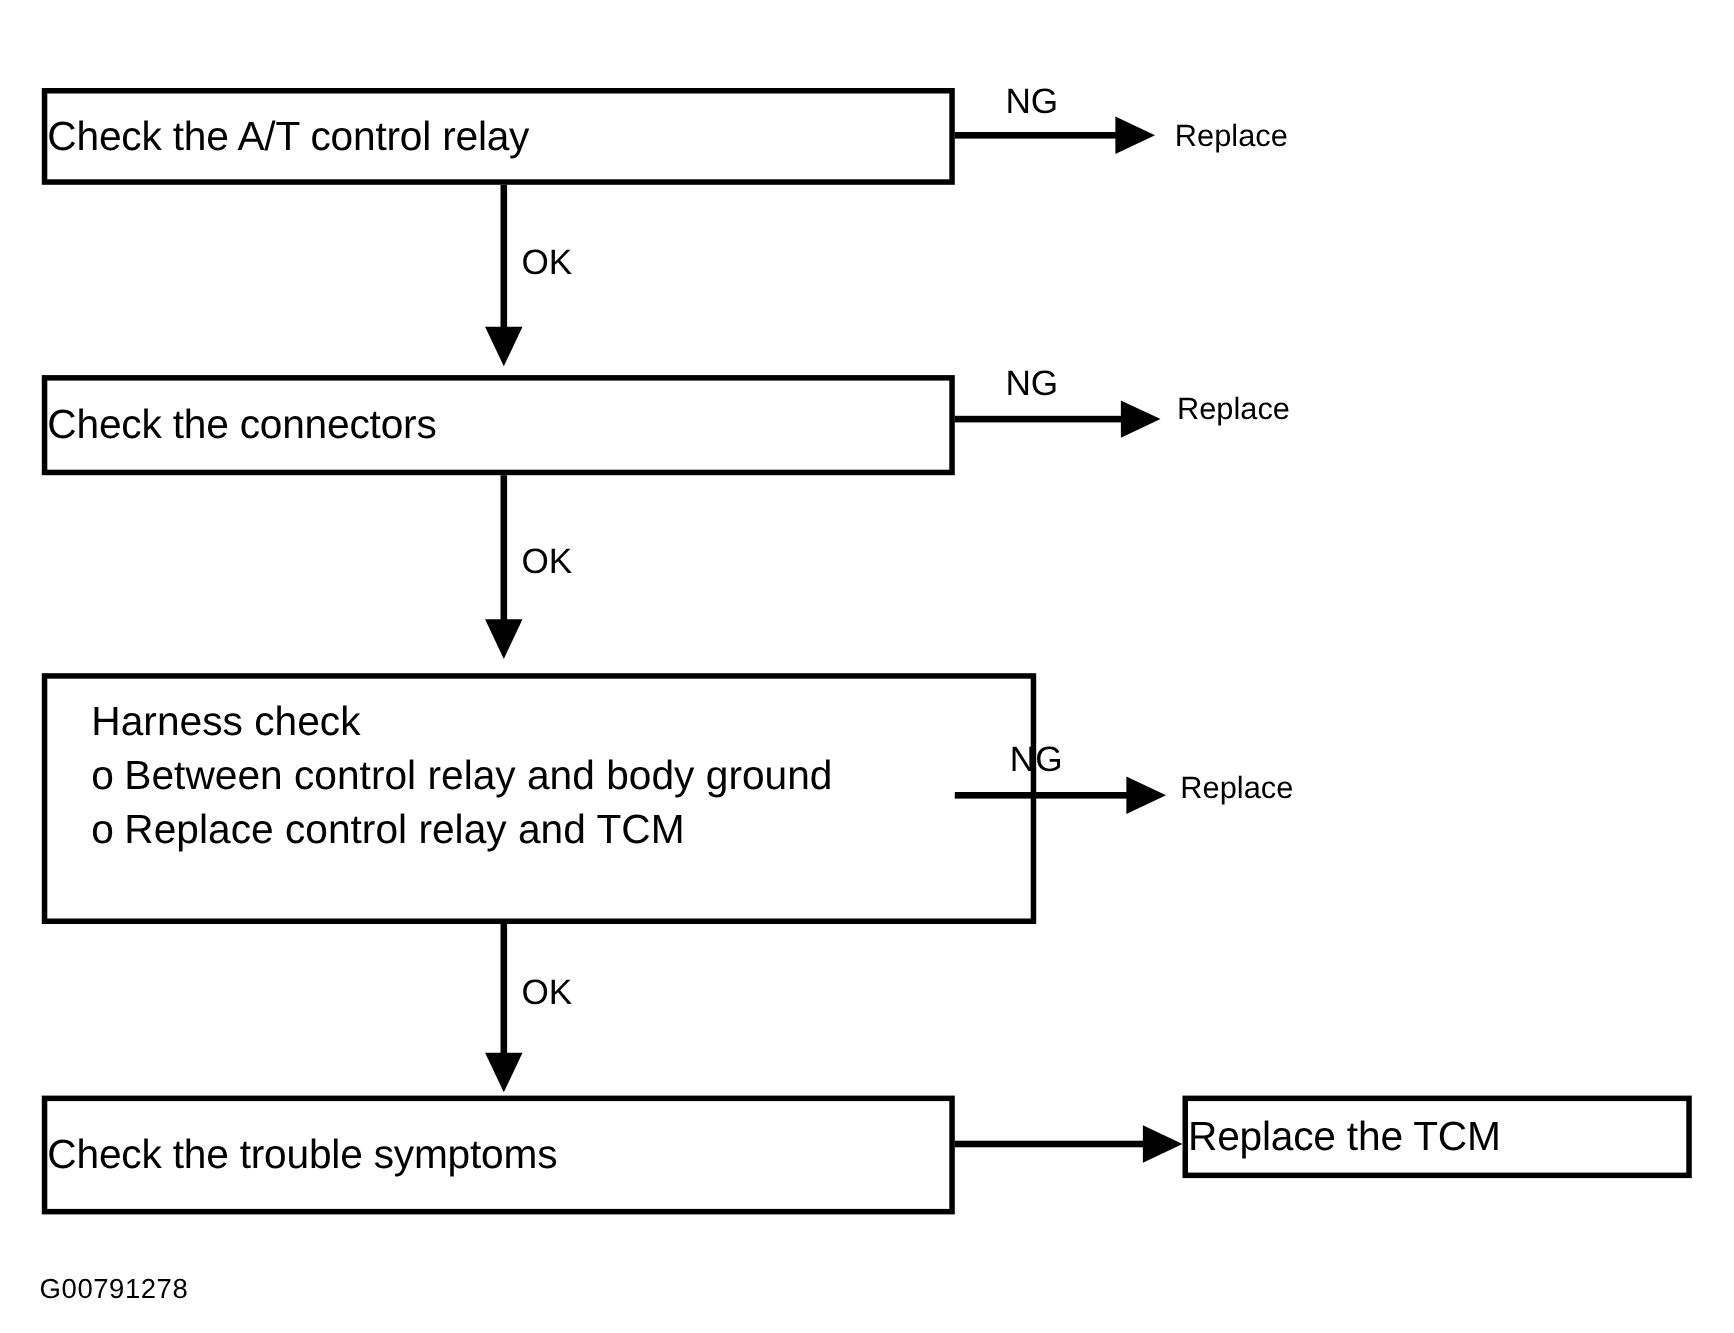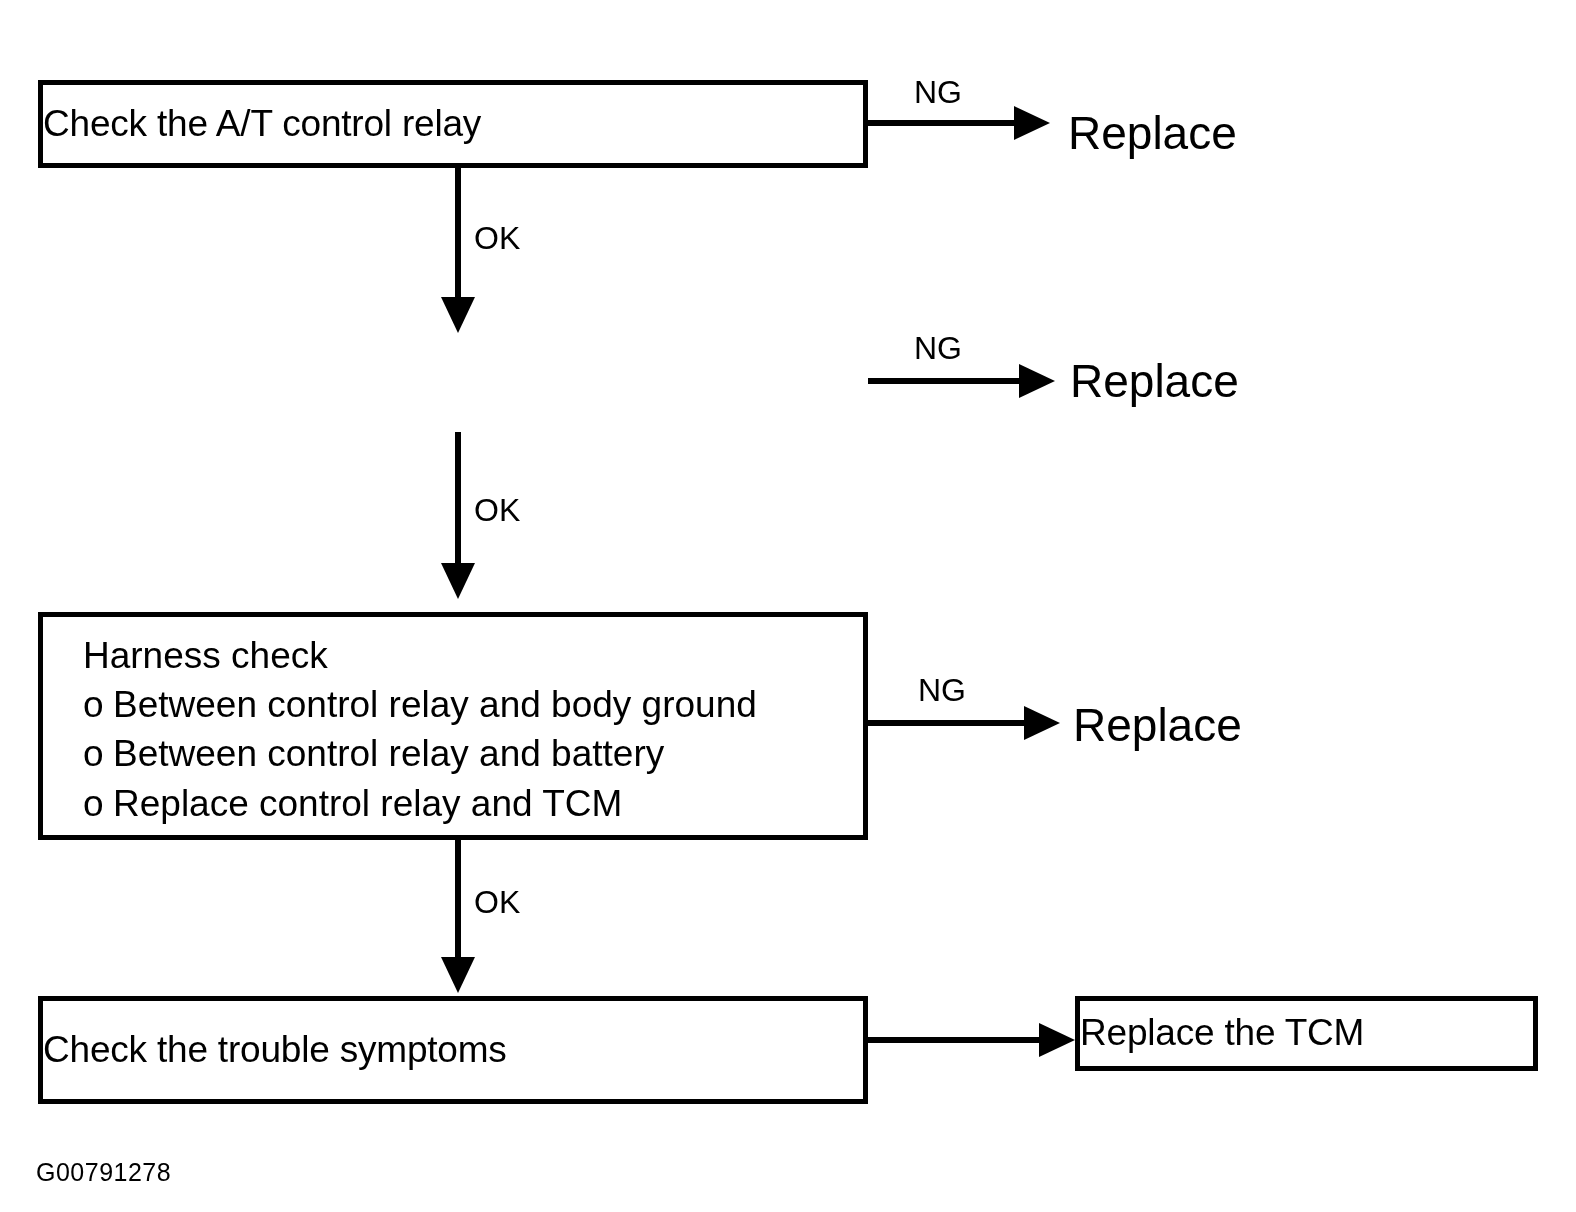--- a/index.html
+++ b/index.html
@@ -88,21 +88,21 @@
   }
   
   .edge-label {
     position: absolute;
     font-size: 32px;
     line-height: 1;
     white-space: nowrap;
   }
   .plain-text {
     position: absolute;
-    font-size: 46px;
+    font-size: 28px;
     line-height: 1;
     white-space: nowrap;
   }
   .caption {
     position: absolute;
     font-size: 25px;
     line-height: 1;
     letter-spacing: 0.5px;
     white-space: nowrap;
     font-weight: normal;
@@ -120,38 +120,38 @@
 
   <div class="hline" style="left:868px; top:120px; width:150px;"></div>
   <div class="arrow-right" style="left:1014px; top:106px;"></div>
   <div class="edge-label" style="left:914px; top:76px;">NG</div>
   <div class="plain-text" style="left:1068px; top:110px;">Replace</div>
 
   <div class="vline" style="left:455px; top:168px; height:132px;"></div>
   <div class="arrow-down" style="left:441px; top:297px;"></div>
   <div class="edge-label" style="left:474px; top:222px;">OK</div>
 
+  <div class="box" style="left:38px; top:341px; width:830px; height:91px;">
+    <span class="box-label">Check the connectors</span>
+  </div>
 
   <div class="hline" style="left:868px; top:378px; width:155px;"></div>
   <div class="arrow-right" style="left:1019px; top:364px;"></div>
   <div class="edge-label" style="left:914px; top:332px;">NG</div>
   <div class="plain-text" style="left:1070px; top:358px;">Replace</div>
 
   <div class="vline" style="left:455px; top:432px; height:134px;"></div>
   <div class="arrow-down" style="left:441px; top:563px;"></div>
   <div class="edge-label" style="left:474px; top:494px;">OK</div>
 
-  <div class="box left-align" style="left:38px; top:612px; width:830px; height:228px;">
+  <div class="box left-align" style="left:38px; top:612px; width:904px; height:228px;">
     <div class="harness-title">Harness check</div>
     <ul class="harness-list">
       <li>
         <span class="bullet">o</span><span>Between control relay and body ground</span>
-      </li>
-      <li>
-        <span class="bullet">o</span><span>Between control relay and battery</span>
       </li>
       <li>
         <span class="bullet">o</span><span>Replace control relay and TCM</span>
       </li>
     </ul>
   </div>
 
   <div class="hline" style="left:868px; top:720px; width:160px;"></div>
   <div class="arrow-right" style="left:1024px; top:706px;"></div>
   <div class="edge-label" style="left:918px; top:674px;">NG</div>

